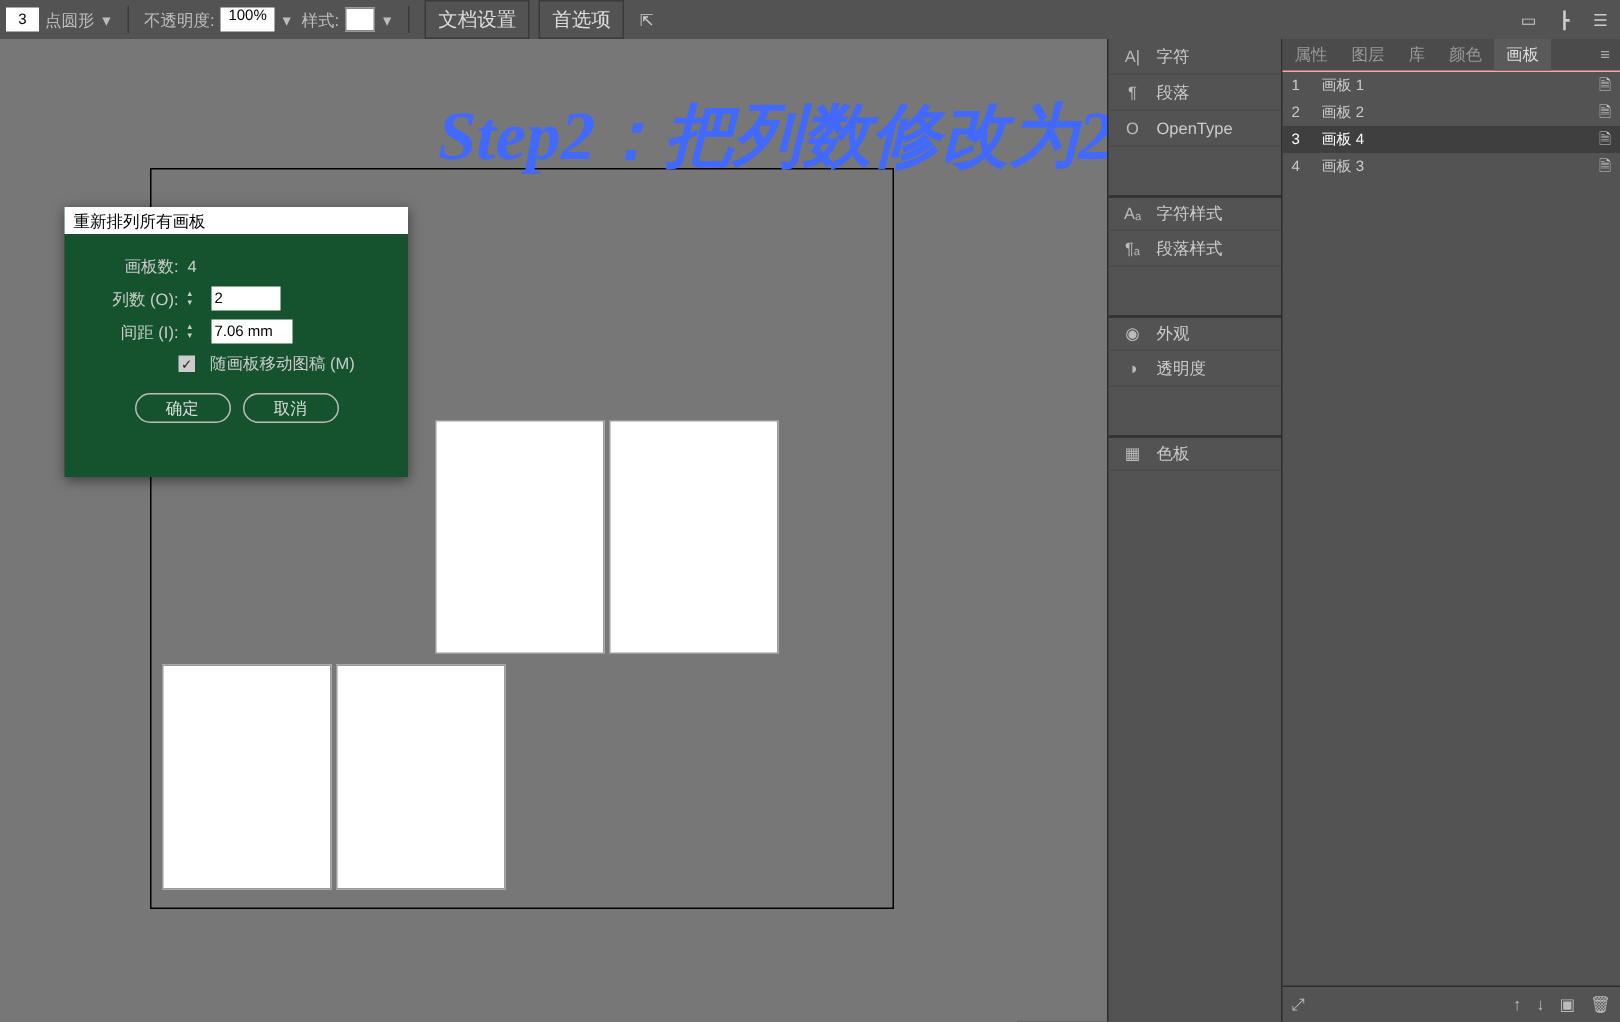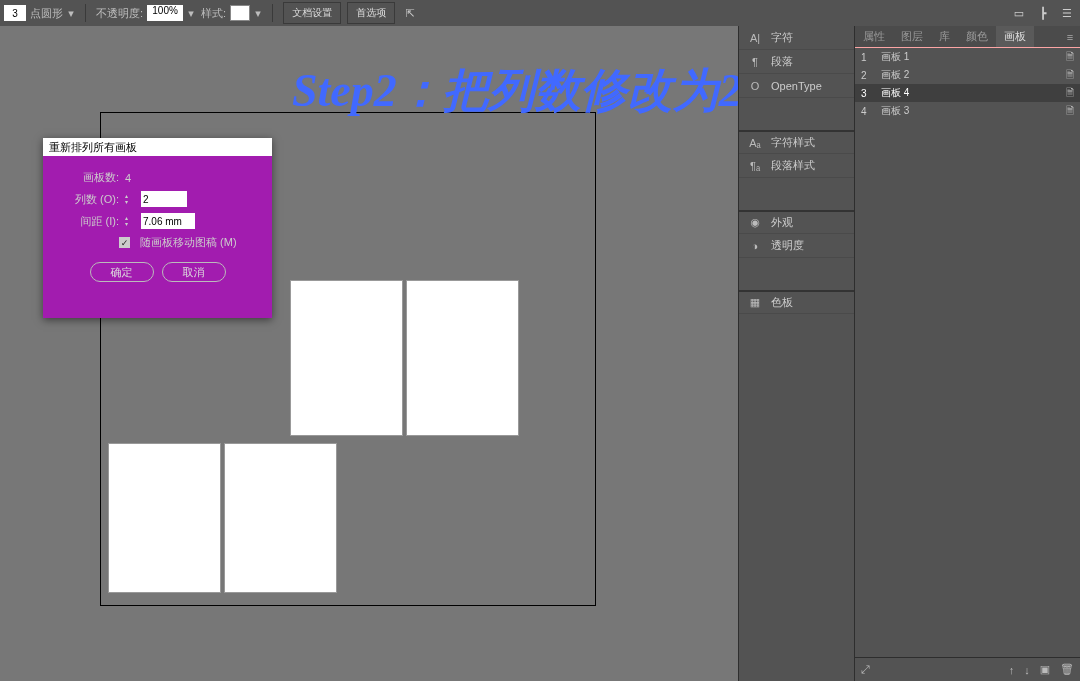--- a/index.html
+++ b/index.html
@@ -4,35 +4,35 @@
 <style>
   * { box-sizing: border-box; margin: 0; padding: 0; font-family: "Microsoft YaHei", sans-serif; }
   html, body { width: 1080px; height: 681px; overflow: hidden; background: #4b4b4b; color: #bdbdbd; font-size: 11px; }
   .topbar { height: 26px; background: #535353; display: flex; align-items: center; padding: 0 4px; gap: 6px; }
   .topbar .segment { display: flex; align-items: center; gap: 4px; }
   .topbar .divider { width: 1px; height: 18px; background: #3a3a3a; margin: 0 4px; }
   .stroke-num { background: #fff; color: #000; width: 22px; height: 16px; display: flex; align-items: center; justify-content: center; font-size: 10px; }
   .dropdown-chev { width: 8px; height: 8px; display: flex; align-items: center; justify-content: center; }
   .opacity-field { background: #fff; color: #000; width: 36px; height: 16px; text-align: center; font-size: 10px; }
   .swatch { width: 20px; height: 16px; background: #fff; border: 1px solid #888; }
-  .btn { background: #535353; border: 1px solid #3a3a3a; padding: 3px 8px; color: #ddd; font-size: 10px; cursor: pointer; }
+  .btn { background: #535353; border: 1px solid #3a3a3a; padding: 3px 8px; color: #ddd; font-size: 13px; cursor: pointer; }
   .topbar .spacer { flex: 1; }
   .icon-sm { width: 18px; height: 18px; display: flex; align-items: center; justify-content: center; color: #ccc; }
 
   .workspace { position: absolute; top: 26px; left: 0; right: 342px; bottom: 0; background: #777; }
   .canvas-area { position: absolute; top: 86px; left: 100px; width: 496px; height: 494px; background: #777; border: 1px solid #000; }
   .artboard { position: absolute; background: #fff; border: 1px solid #999; }
   .ab1 { top: 167px; left: 189px; width: 113px; height: 156px; }
   .ab2 { top: 167px; left: 305px; width: 113px; height: 156px; }
   .ab3 { top: 330px; left: 7px;   width: 113px; height: 150px; }
   .ab4 { top: 330px; left: 123px; width: 113px; height: 150px; }
 
   .annotation { position: absolute; top: 60px; left: 292px; font-size: 46px; color: #4169ff; font-style: italic; font-weight: 600; pointer-events: none; white-space: nowrap; font-family: "Comic Sans MS", cursive; }
 
-  .dialog { position: absolute; top: 138px; left: 43px; width: 229px; height: 180px; background: #a21caf; box-shadow: 0 2px 8px rgba(0,0,0,.5); }
+  .dialog { position: absolute; top: 138px; left: 43px; width: 229px; height: 180px; background: #14532d; box-shadow: 0 2px 8px rgba(0,0,0,.5); }
   .dialog-title { background: #fff; color: #000; height: 18px; display: flex; align-items: center; padding: 0 6px; font-size: 11px; }
   .dialog-body { padding: 8px 20px; color: #ccc; font-size: 11px; }
   .dialog-row { display: flex; align-items: center; margin: 6px 0; gap: 6px; }
   .dialog-label { text-align: right; width: 56px; color: #ccc; }
   .layout-btn { width: 18px; height: 18px; background: #535353; border: 1px solid #333; display: flex; align-items: center; justify-content: center; color: #ddd; font-size: 9px; }
   .layout-btn.active { background: #ddd; color: #222; }
   .dlg-input { background: #fff; color: #000; border: none; height: 16px; width: 46px; padding: 0 2px; font-size: 10px; }
   .spin { width: 10px; height: 16px; display:flex; flex-direction:column; justify-content:center; color:#ccc; font-size:6px; line-height:6px; }
   .check { width: 11px; height: 11px; background: #ccc; display: inline-flex; align-items: center; justify-content: center; color: #222; font-size: 9px; margin-right: 4px;}
   .dlg-buttons { display: flex; justify-content: center; gap: 8px; margin-top: 12px;}

